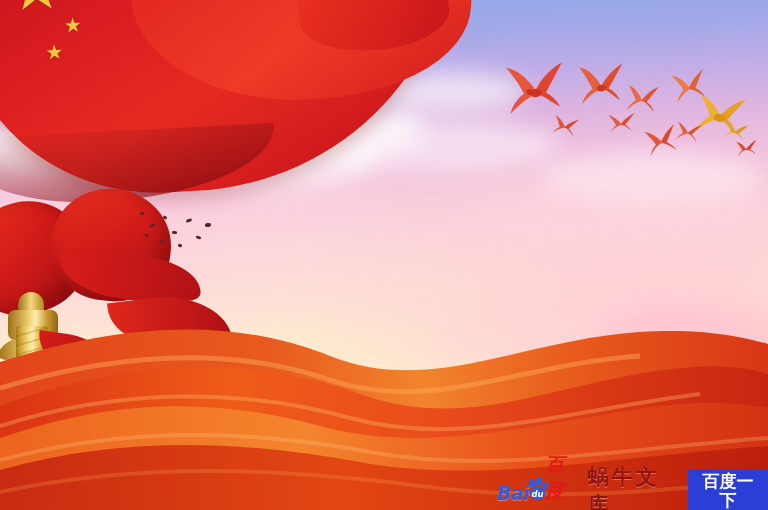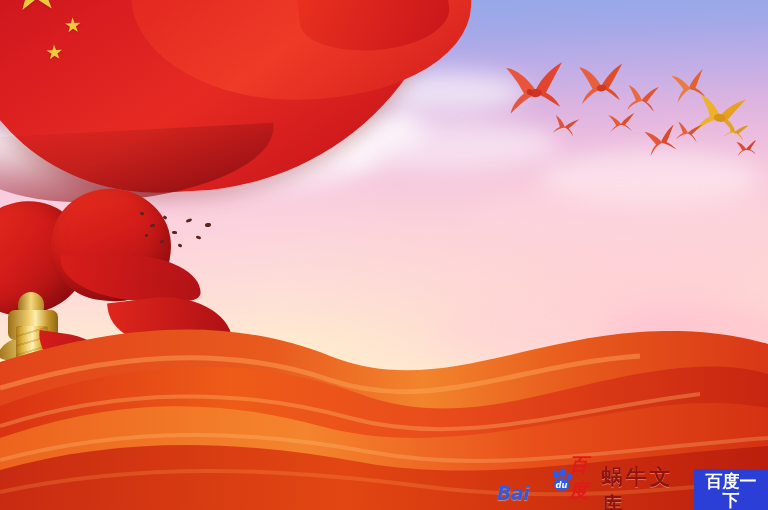--- a/index.html
+++ b/index.html
@@ -170,21 +170,21 @@
   .watermark{
     position:absolute;left:497px;bottom:4px;height:30px;
     display:flex;align-items:center;gap:7px;
   }
   .baidu-logo{display:flex;align-items:flex-end;height:26px;position:relative;font-style:italic;}
   .bd-bai{
     font-size:19px;font-weight:bold;color:#2b5ce6;letter-spacing:-.5px;
     font-family:"DejaVu Sans","Liberation Sans",sans-serif;
     text-shadow:0 1px 1px rgba(255,255,255,.35);
   }
-  .bd-paw{position:relative;width:24px;height:24px;margin:0 -2px 12px -3px;padding-left:24px;}
+  .bd-paw{position:relative;width:24px;height:24px;margin:0 -2px 3px -3px;}
   .bd-paw svg{display:block;}
   .bd-cn{
     font-size:19px;font-weight:bold;color:#e01a1a;letter-spacing:0px;margin-left:-3px;
     font-family:"DejaVu Sans","Liberation Sans",sans-serif;
   }
   .wm-brand{
     font-size:21px;font-weight:bold;color:#8e1414;
     letter-spacing:3px;
     font-family:"DejaVu Sans","Liberation Sans",sans-serif;
     text-shadow:0 1px 0 rgba(255,200,150,.45);

